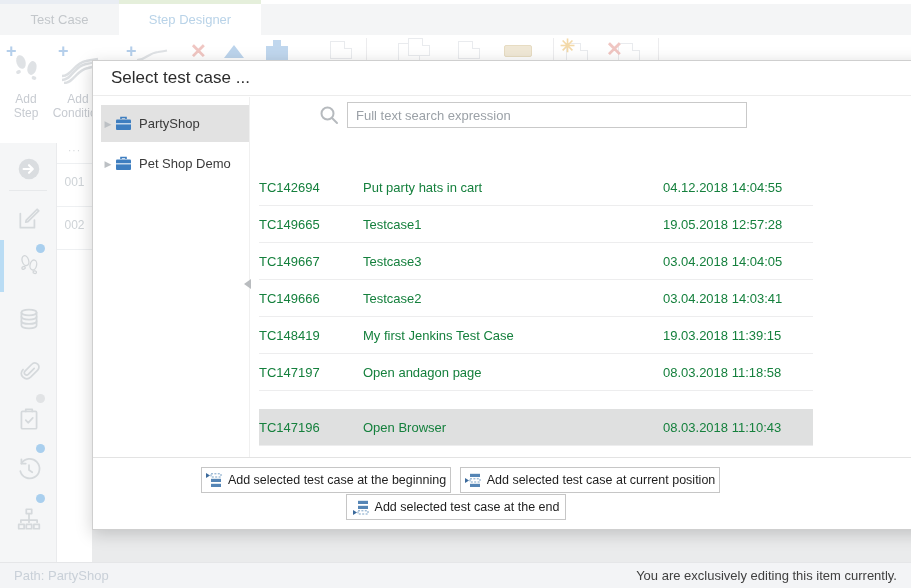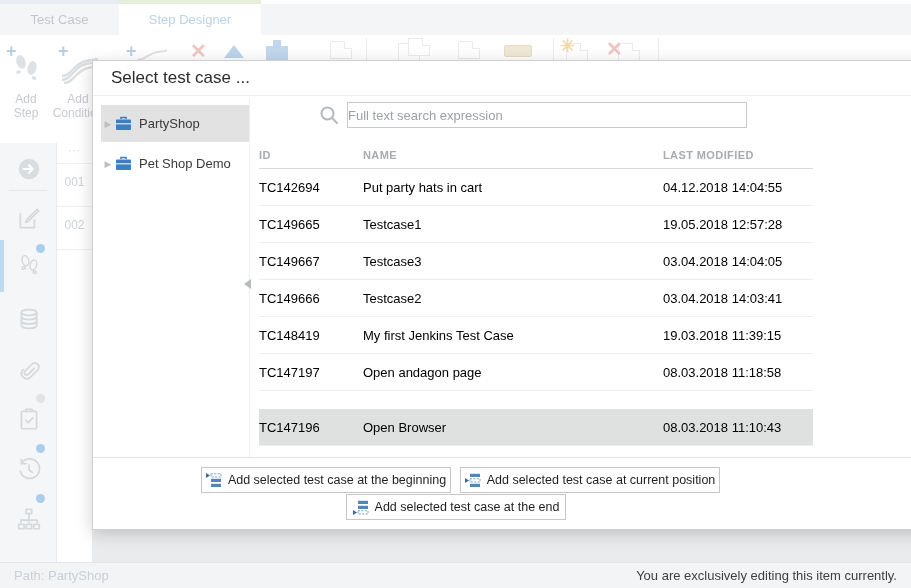--- a/index.html
+++ b/index.html
@@ -73,26 +73,26 @@
   .tree-item.selected { background:#e2e2e2; }
   .tree-arrow { width:14px; text-align:center; color:#bcc0c4; font-size:9px; }
   .tree-case { width:17px; height:15px; margin-right:7px; }
   .splitter-line { position:absolute; left:156px; top:36px; width:1px; height:360px; background:#f0f0f0; }
   .splitter-handle { position:absolute; left:151px; top:218px; width:0; height:0;
     border-top:5px solid transparent; border-bottom:5px solid transparent; border-right:7px solid #b9bcbf; }
 
   
   .search-icon { position:absolute; left:226px; top:44px; width:20px; height:20px; }
   .search-input { position:absolute; left:254px; top:41px; width:400px; height:26px; border:1px solid #c9c9c9;
-    font-family:"Liberation Sans", sans-serif; font-size:13px; color:#444; padding:0 0; outline:none; }
+    font-family:"Liberation Sans", sans-serif; font-size:13px; color:#444; padding:0 8px; outline:none; }
   .search-input::placeholder { color:#9ba1a7; }
 
   
   .grid-row { position:absolute; left:166px; width:554px; height:37px; display:grid;
-    grid-template-columns:104px 300px auto; align-items:center; font-size:13px; color:#000000; }
+    grid-template-columns:104px 300px auto; align-items:center; font-size:13px; color:#15803d; }
   .thead { top:80px; height:28px; font-size:11px; font-weight:bold; color:#a7acb2; letter-spacing:.4px;
     border-bottom:1px solid #d7d8d9; }
   .trow { border-bottom:1px solid #ededee; }
   .trow.selected { background:#dfe0e0; }
 
   
   .footer-sep { position:absolute; left:0; top:396px; width:100%; height:1px; background:#e3e3e3; }
   .dlg-btn { position:absolute; height:26px; background:#ffffff; border:1px solid #c6c6c6;
     display:inline-flex; align-items:center; justify-content:center; gap:6px;
     font-family:"Liberation Sans", sans-serif; font-size:12.5px; color:#1e1e1e; white-space:nowrap; padding:0 10px; }
@@ -281,25 +281,20 @@
 
   <div class="splitter-line"></div>
   <div class="splitter-handle"></div>
 
   <svg class="search-icon" viewBox="0 0 20 20">
     <circle cx="8.5" cy="8.5" r="6" fill="none" stroke="#b6babe" stroke-width="2"></circle>
     <path d="M13 13l5 5" stroke="#b6babe" stroke-width="2" stroke-linecap="round"></path>
   </svg>
   <input class="search-input" type="text" placeholder="Full text search expression" style="">
 
-  <div class="grid-row thead">
-    <span>ID</span>
-    <span>NAME</span>
-    <span>LAST MODIFIED</span>
-  </div>
 
   <div class="grid-row trow" style="top:108px;">
     <span>TC142694</span>
     <span>Put party hats in cart</span>
     <span>04.12.2018 14:04:55</span>
   </div>
   <div class="grid-row trow" style="top:145px;">
     <span>TC149665</span>
     <span>Testcase1</span>
     <span>19.05.2018 12:57:28</span>

